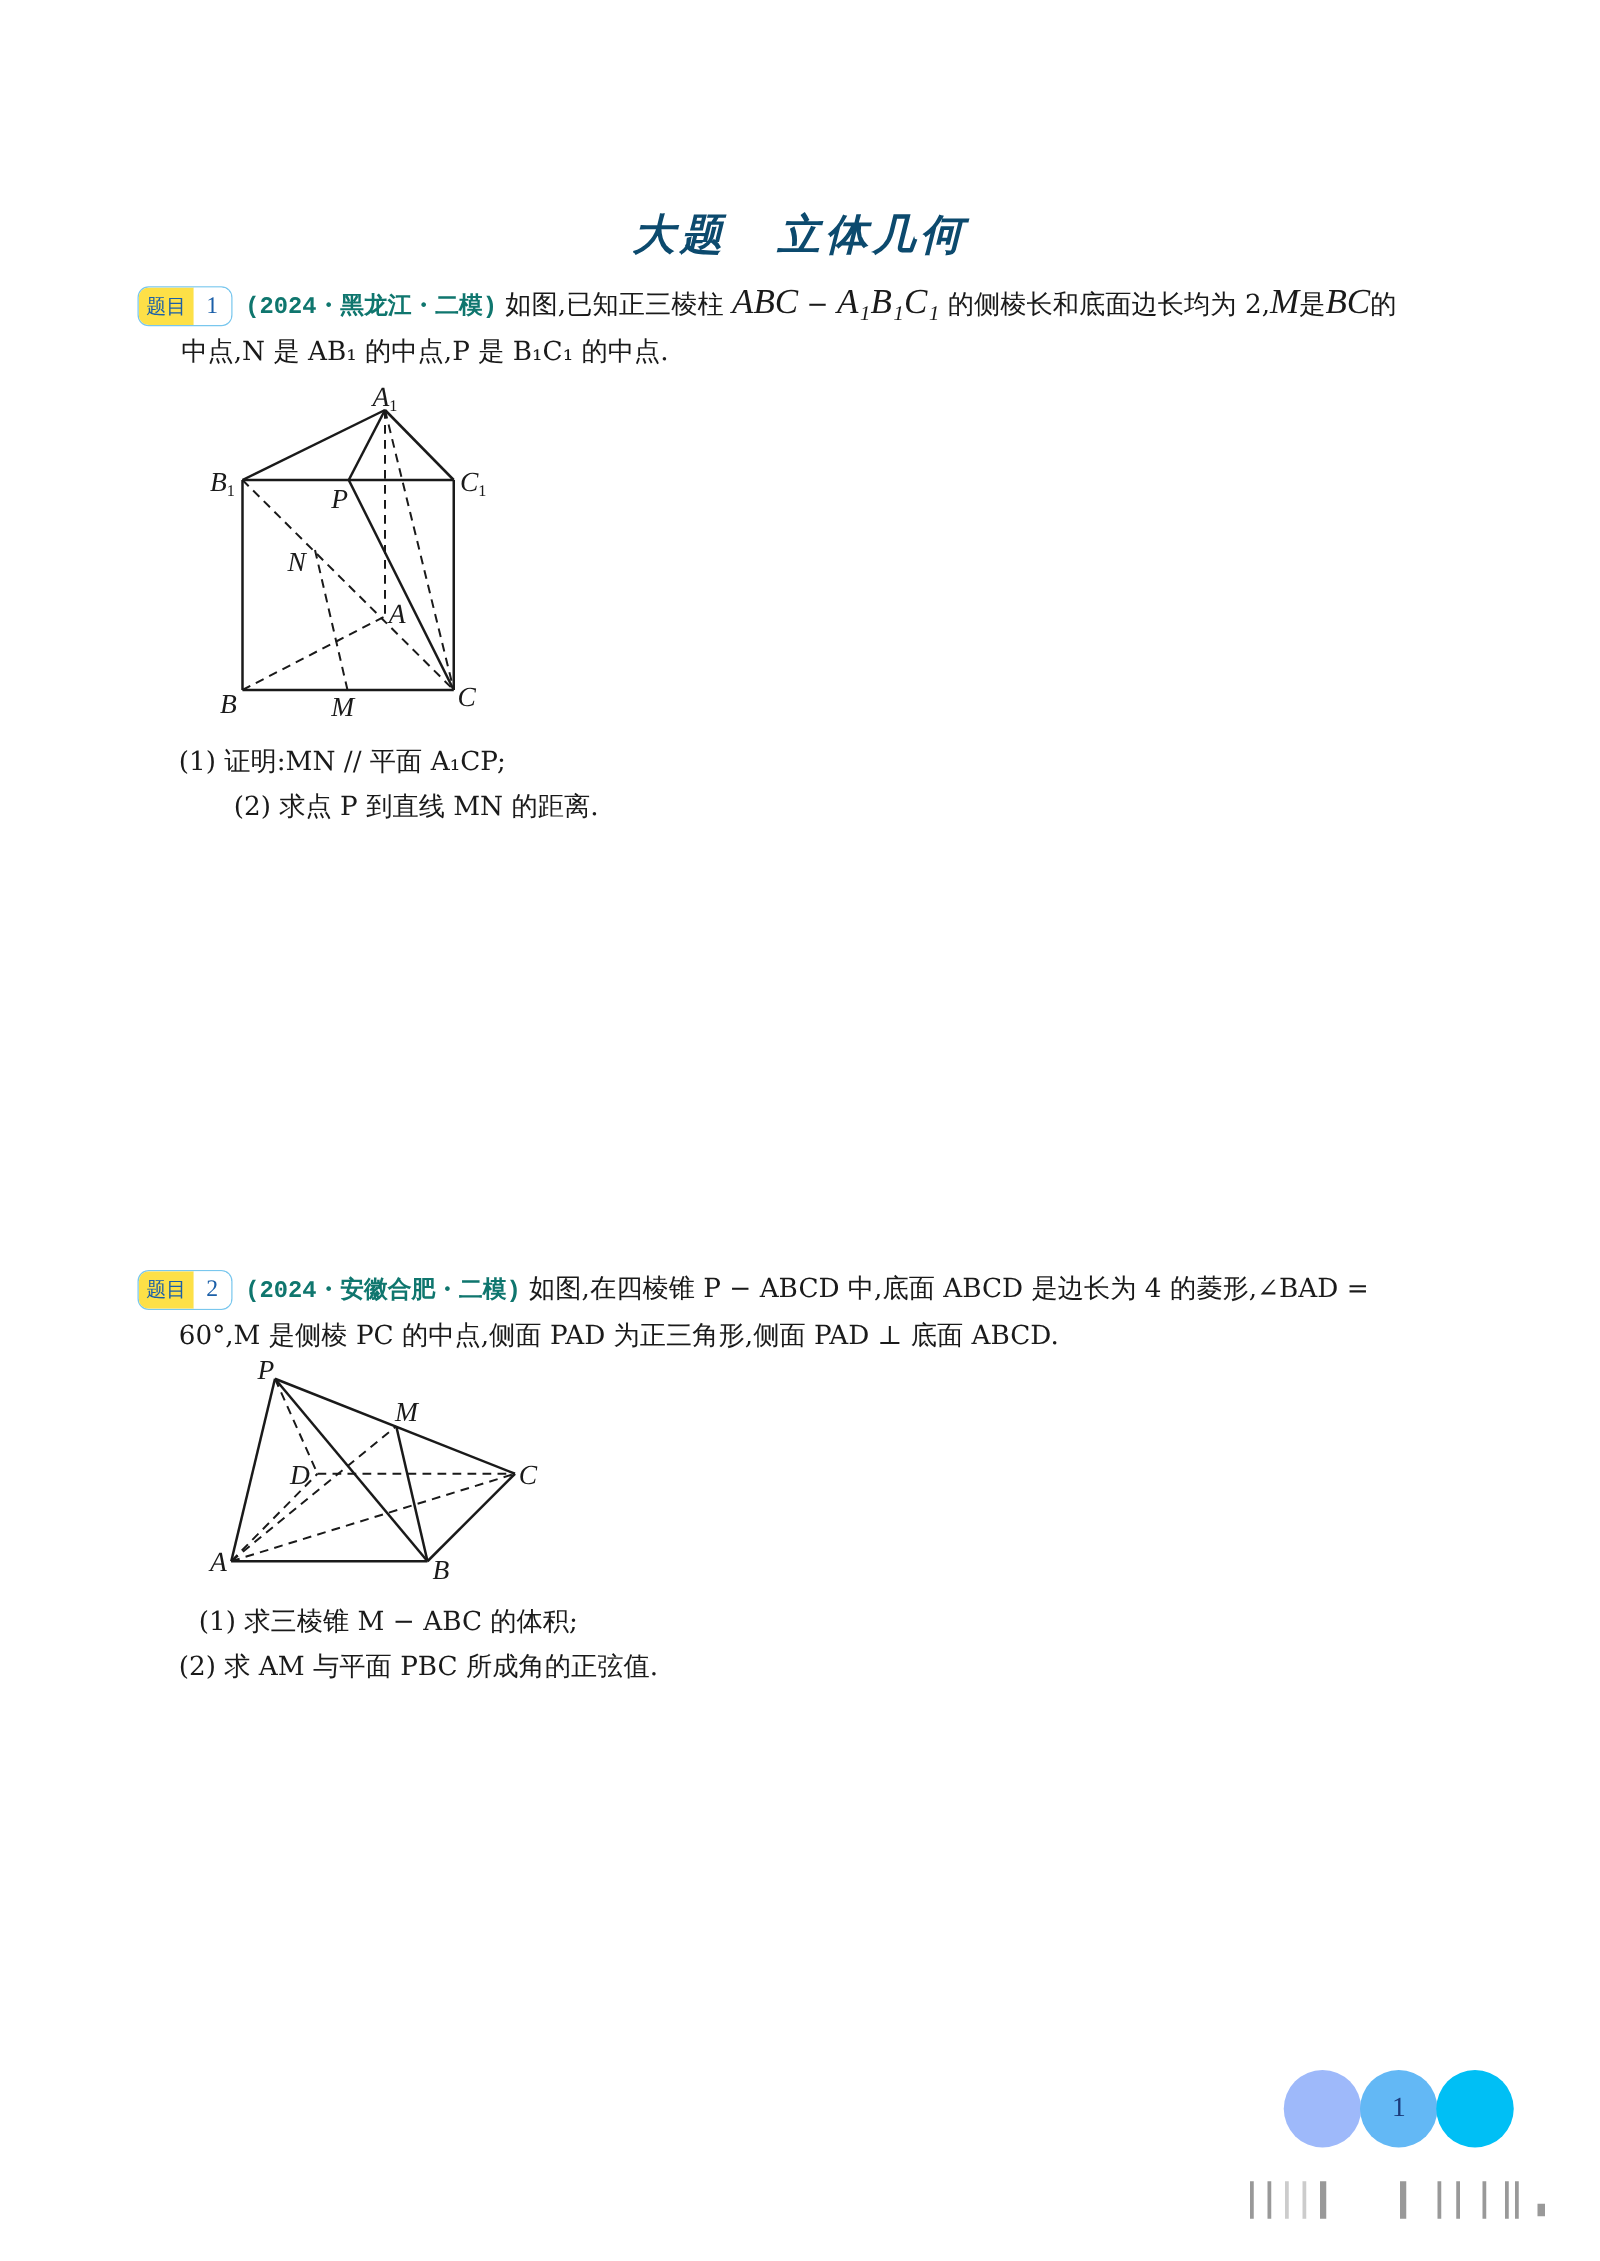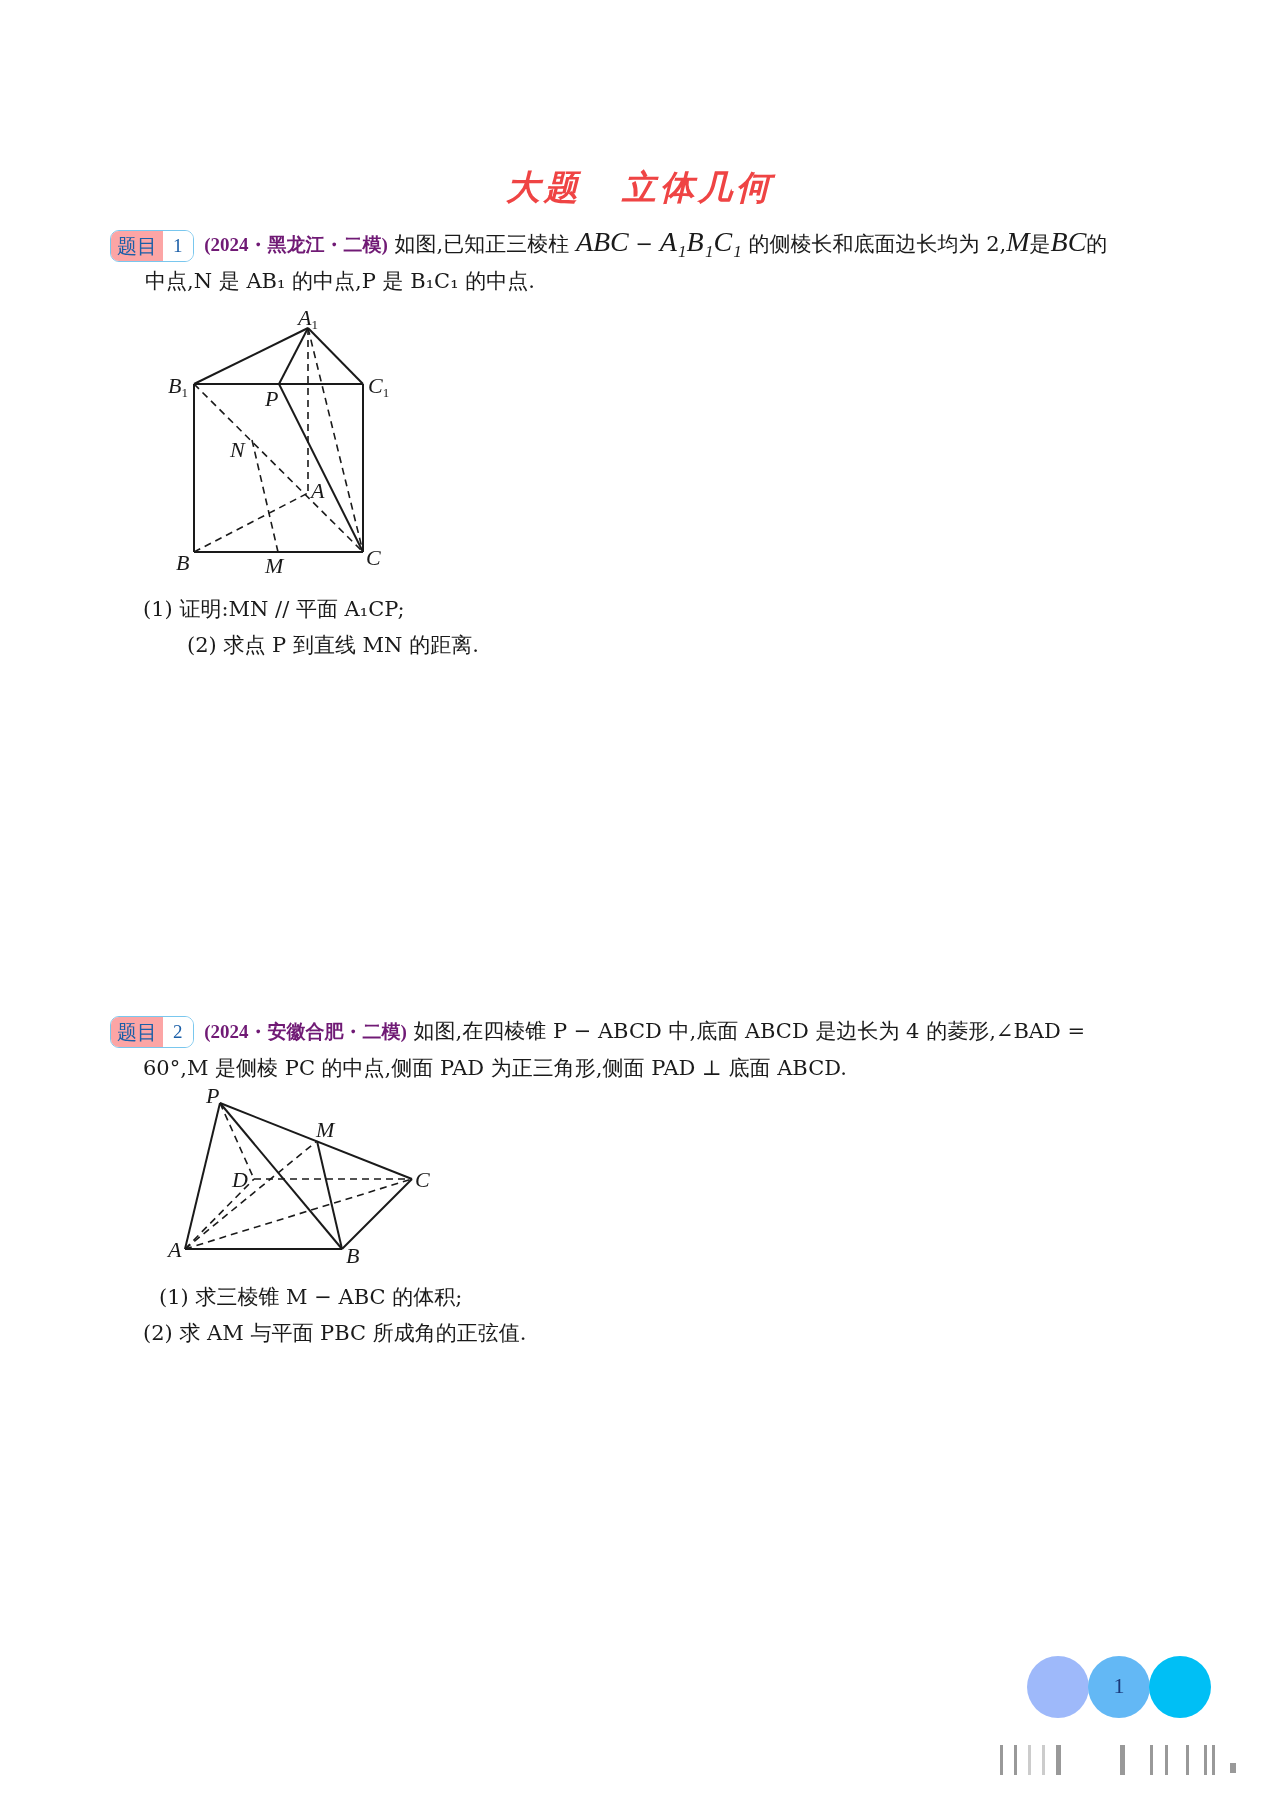--- a/index.html
+++ b/index.html
@@ -1,30 +1,30 @@
 <!DOCTYPE html>
 <html><head>
 <meta charset="utf-8">
 <style>
   html, body { margin: 0; padding: 0; background: #ffffff; }
   body { width: 1280px; height: 1809px; position: relative; overflow: hidden;
          font-family: "DejaVu Serif", "Liberation Serif", serif; color: #1a1a1a; }
   .abs { position: absolute; }
   .title { left: 0; width: 1280px; top: 165px; text-align: center;
            font-family: "DejaVu Serif", serif; font-weight: bold; font-style: italic;
-           font-size: 34px; color: #ef4444; letter-spacing: 4px; }
+           font-size: 34px; color: #0c4a6e; letter-spacing: 4px; }
   .title .gap { display: inline-block; width: 40px; }
   .line { font-size: 21px; line-height: 26px; white-space: nowrap; }
   .badge { display: inline-flex; height: 30px; border: 1.5px solid #79C7EE; border-radius: 9px;
            overflow: hidden; vertical-align: middle; margin-right: 4px; }
-  .badge .lbl { background: #fca5a5; color: #1B5FA8; font-family: "DejaVu Sans", sans-serif;
-                font-size: 20px; padding: 0 6px; line-height: 30px; }
+  .badge .lbl { background: #fde047; color: #1B5FA8; font-family: "DejaVu Sans", sans-serif;
+                font-size: 16px; padding: 0 6px; line-height: 30px; }
   .badge .num { background: #fff; color: #1B5FA8; font-size: 19px; padding: 0 10px; line-height: 30px;
                 font-family: "Liberation Serif", serif; }
-  .src { color: #701a75; font-weight: bold; font-family: Liberation Serif, serif; font-size: 19px; }
+  .src { color: #0f766e; font-weight: bold; font-family: Liberation Mono, monospace; font-size: 19px; }
   .m { font-family: "Liberation Serif", serif; font-style: italic; font-size: 28px; }
   svg text { font-family: "Liberation Serif", serif; font-style: italic; font-size: 22px; fill: #1a1a1a; }
   svg .sub { font-size: 13px; font-style: normal; }
   .pager { left: 1027px; top: 1656px; width: 220px; height: 62px; }
   .dot { position: absolute; width: 62px; height: 62px; border-radius: 50%; top: 0; }
   .dot .n { position: absolute; left: 0; width: 62px; top: 17px; text-align: center;
             font-family: "Liberation Serif", serif; font-size: 22px; color: #1B3A7A; }
   .bars { left: 990px; top: 1745px; width: 260px; height: 30px; }
   .bars span { position: absolute; top: 0; width: 3px; height: 30px; background: #555; opacity: 0.6; }
 </style>

